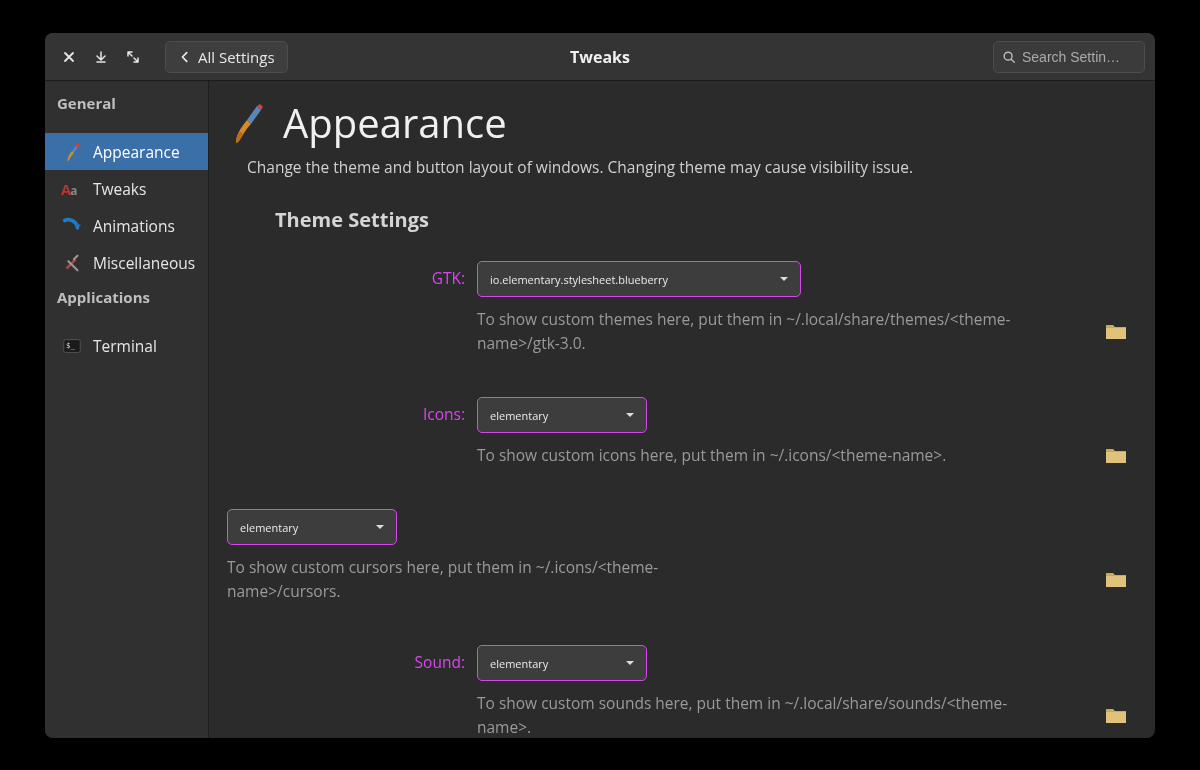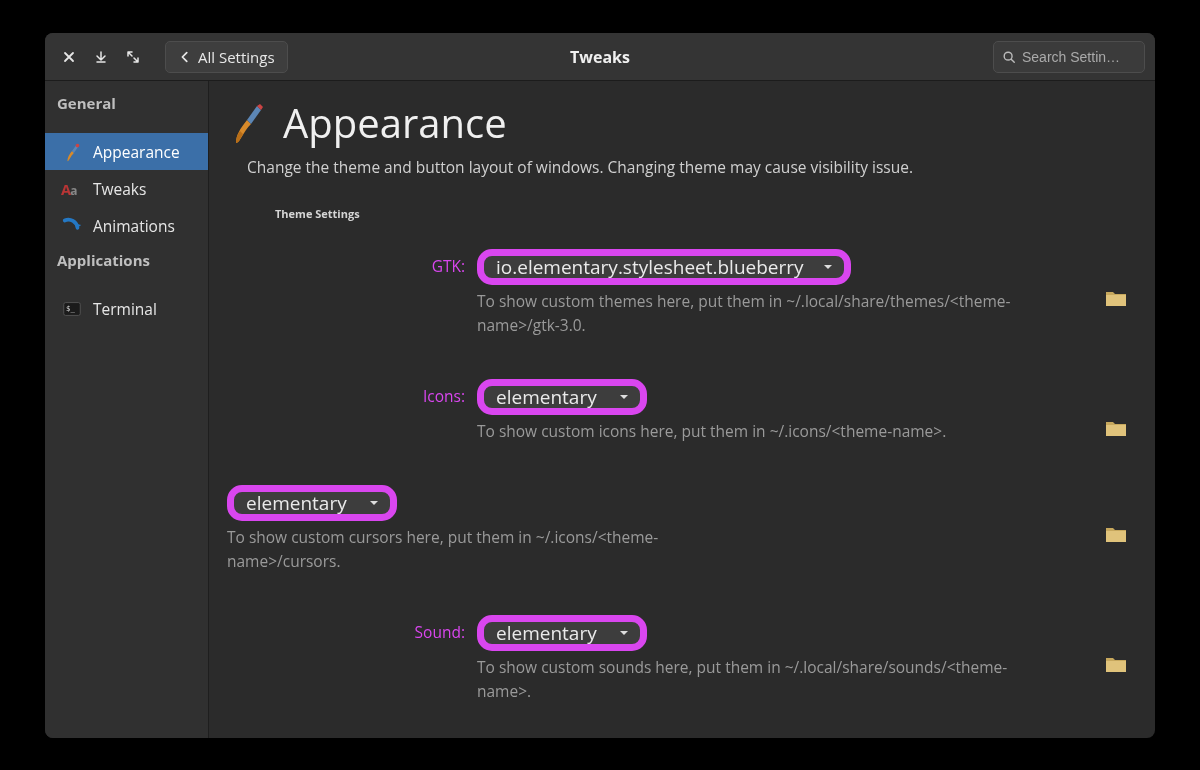--- a/index.html
+++ b/index.html
@@ -121,21 +121,21 @@
   }
   .page-sub {
     margin-left: 20px;
     font-size: 15.5px;
     color: #d0d0d0;
     margin-bottom: 28px;
   }
   .group-title {
     margin-left: 48px;
     font-weight: 700;
-    font-size: 11px;
+    font-size: 20px;
     color: #d5d5d5;
     margin-bottom: 28px;
   }
   .row {
     display: flex;
     align-items: flex-start;
     margin-bottom: 8px;
   }
   .row-label {
     width: 250px;
@@ -143,34 +143,34 @@
     padding-right: 12px;
     padding-top: 6px;
     font-size: 15.5px;
     color: #d946ef;
   }
   .row-ctrl { flex: 1; display:flex; flex-direction:column; }
   .combo {
     display: inline-flex; align-items: center;
     justify-content: space-between;
     background: #3d3d3d;
-    border: 7px solid #d946ef;
-    border-radius: 15px;
+    border: 1px solid #d946ef;
+    border-radius: 5px;
     height: 36px;
     min-width: 170px;
     color: #eaeaea;
-    font-size: 19px;
+    font-size: 11px;
     padding: 0 10px 0 12px;
     width: fit-content;
     cursor: pointer;
   }
   .combo .arrow { margin-left: 18px; color:#ddd; }
   .hint-row {
-    display: flex; align-items:flex-start;
-    margin-top: 4px; margin-bottom: 34px;
+    display: flex; align-items:center;
+    margin-top: 10px; margin-bottom: 34px;
   }
   .hint {
     color: #9a9a9a;
     font-size: 15.5px;
     line-height: 1.55;
     max-width: 540px;
   }
   .folder-btn {
     margin-left: auto;
     width: 22px; height: 18px;
@@ -253,20 +253,29 @@
       <div class="side-item">
         <span class="icon">
           <svg width="22" height="22" viewBox="0 0 24 24">
             <path d="M4 6 A10 10 0 0 1 18 14" stroke="#2478c4" stroke-width="4" fill="none" stroke-linecap="round"></path>
             <path d="M18 14 L14 9 L22 11 Z" fill="#2478c4"></path>
           </svg>
         </span>
         <span>Animations</span>
       </div>
 
+      <div class="side-item">
+        <span class="icon">
+          <svg width="22" height="22" viewBox="0 0 24 24">
+            <path d="M5 17 L15 7 L17 9 L7 19 Z" fill="#b84040"></path>
+            <path d="M8 10 L18 20 M18 4 L14 8" stroke="#999" stroke-width="2.2" stroke-linecap="round"></path>
+          </svg>
+        </span>
+        <span>Miscellaneous</span>
+      </div>
 
       <div class="side-section">Applications</div>
 
 
       <div class="side-item">
         <span class="icon">
           <svg width="22" height="22" viewBox="0 0 24 24">
             <rect x="3" y="5" width="18" height="14" rx="2" fill="#1b1b1b" stroke="#555"></rect>
             <text x="5.5" y="14" font-size="8" fill="#ddd" font-family="monospace">$_</text>
           </svg>

